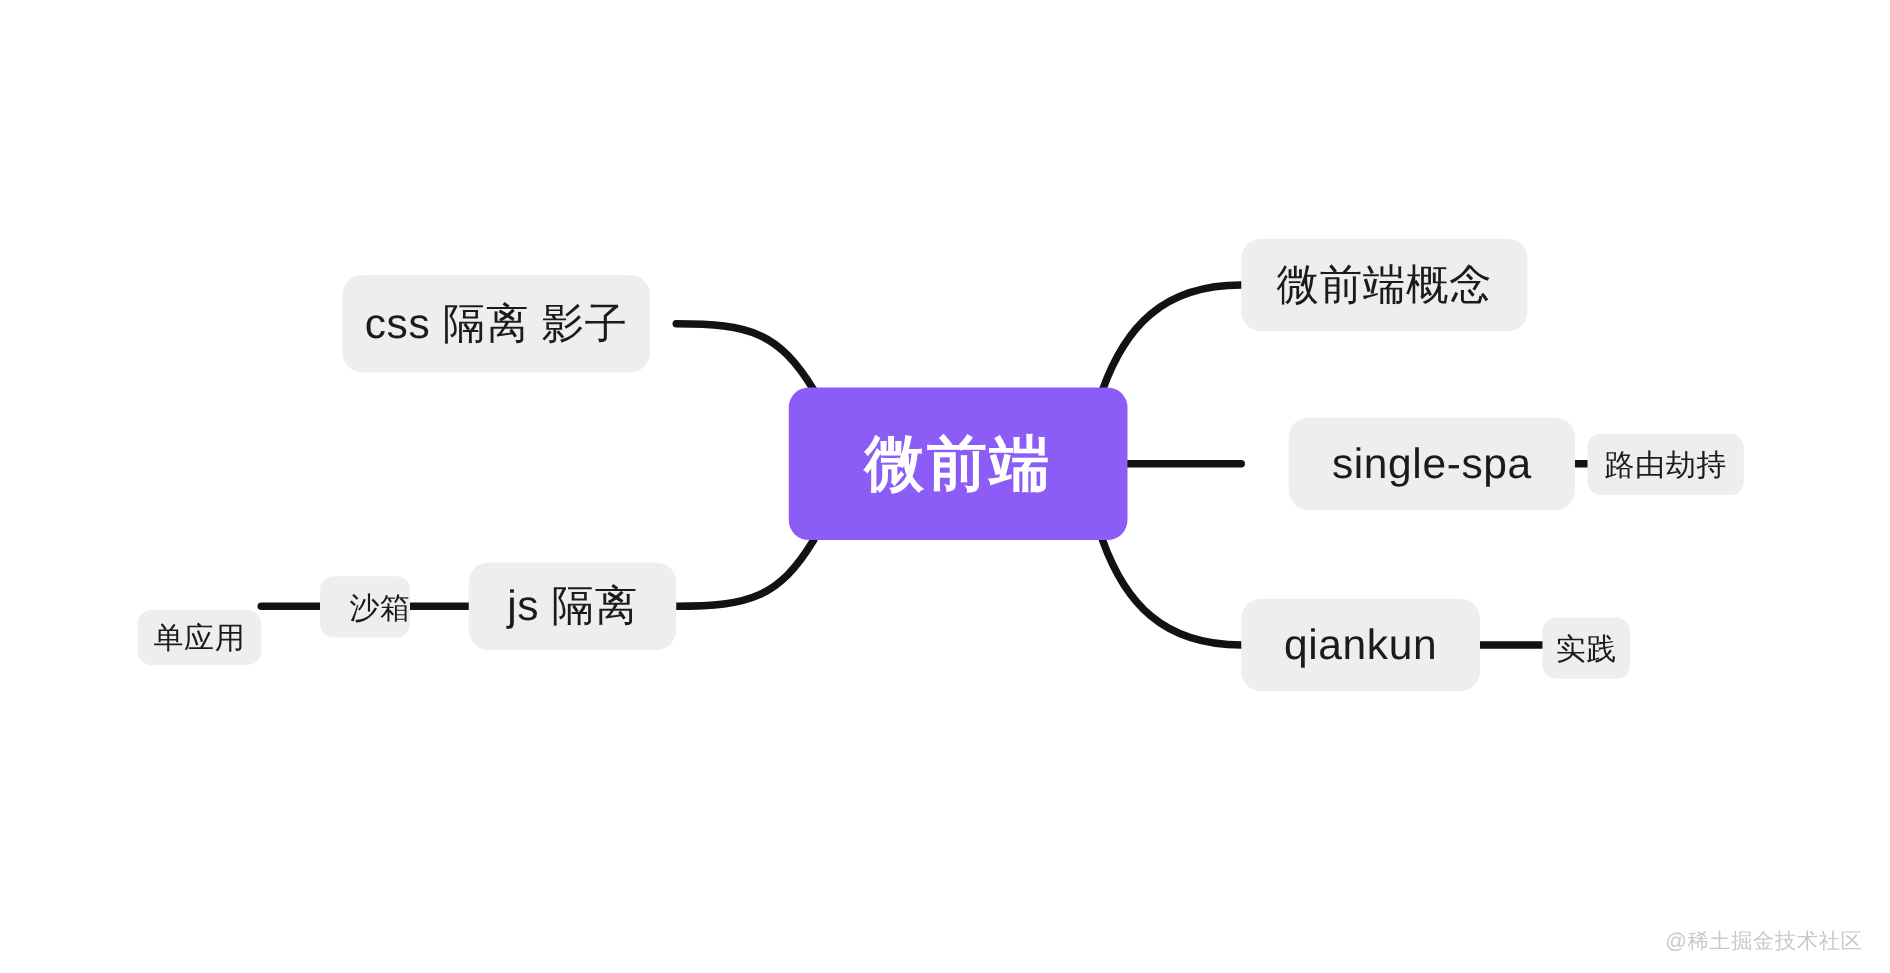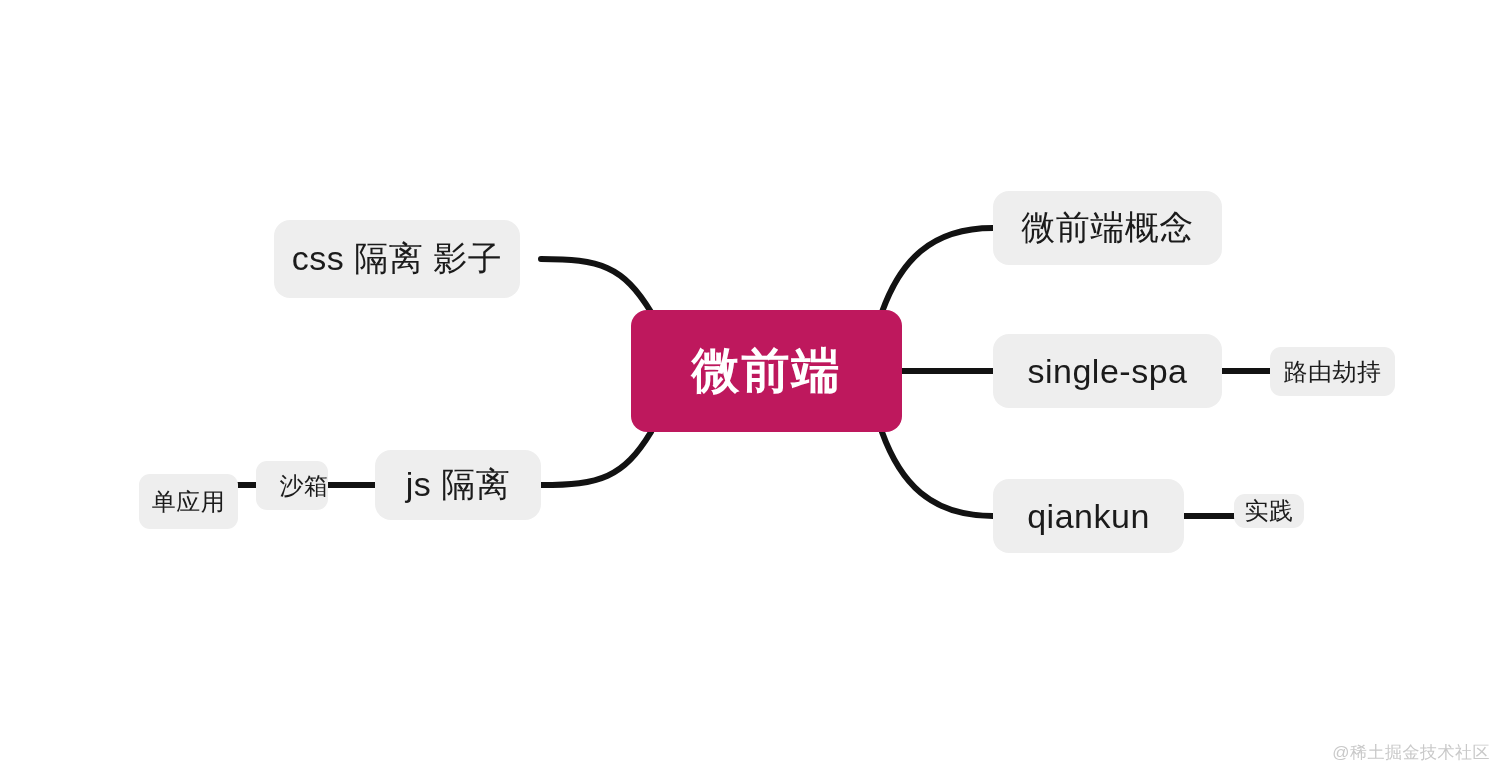--- a/index.html
+++ b/index.html
@@ -34,21 +34,21 @@
     justify-content: center;
     box-sizing: border-box;
     border-radius: 14px;
     background: #eeeeee;
     color: #1b1b1b;
     white-space: nowrap;
     letter-spacing: 0.5px;
     z-index: 3;
   }
   .node.root {
-    background: #be185d;
+    background: #8b5cf6;
     color: #ffffff;
     border-radius: 16px;
     letter-spacing: 2px;
     font-weight: 700;
   }
   .node.lvl1 {
     font-size: 34px;
     font-weight: 400;
     border-radius: 16px;
   }
@@ -88,33 +88,33 @@
       </div>
       <div class="node lvl1" style="left: 274px; top: 220px; width: 246px; height: 78px; font-size: 34px;">
         <span>css 隔离 影子</span>
       </div>
       <div class="node lvl1" style="left: 375px; top: 450px; width: 166px; height: 70px; font-size: 34px;">
         <span>js 隔离</span>
       </div>
       <div class="node lvl2" style="left: 256px; top: 461px; width: 72px; height: 49px; font-size: 24px; padding-left: 24px;">
         <span>沙箱</span>
       </div>
-      <div class="node lvl2" style="left: 110px; top: 474px; width: 99px; height: 55px; font-size: 24px; margin-left: 29px;">
+      <div class="node lvl2" style="left: 110px; top: 488px; width: 99px; height: 44px; font-size: 24px;">
         <span>单应用</span>
       </div>
       <div class="node lvl1" style="left: 993px; top: 191px; width: 229px; height: 74px; font-size: 34px; text-align: right;">
         <span>微前端概念</span>
       </div>
-      <div class="node lvl1" style="left: 993px; top: 334px; width: 229px; height: 74px; font-size: 34px;">
+      <div class="node lvl1" style="left: 1031px; top: 334px; width: 229px; height: 74px; font-size: 34px;">
         <span>single-spa</span>
       </div>
       <div class="node lvl2" style="left: 1270px; top: 347px; width: 125px; height: 49px; font-size: 24px;">
         <span>路由劫持</span>
       </div>
       <div class="node lvl1" style="left: 993px; top: 479px; width: 191px; height: 74px; font-size: 34px; text-align: right;">
         <span>qiankun</span>
       </div>
-      <div class="node lvl2" style="left: 1234px; top: 494px; width: 70px; height: 34px; font-size: 24px;">
+      <div class="node lvl2" style="left: 1234px; top: 494px; width: 70px; height: 49px; font-size: 24px;">
         <span>实践</span>
       </div>
     </div>
   <div class="watermark">@稀土掘金技术社区</div>
 </div>
 
 </body></html>

